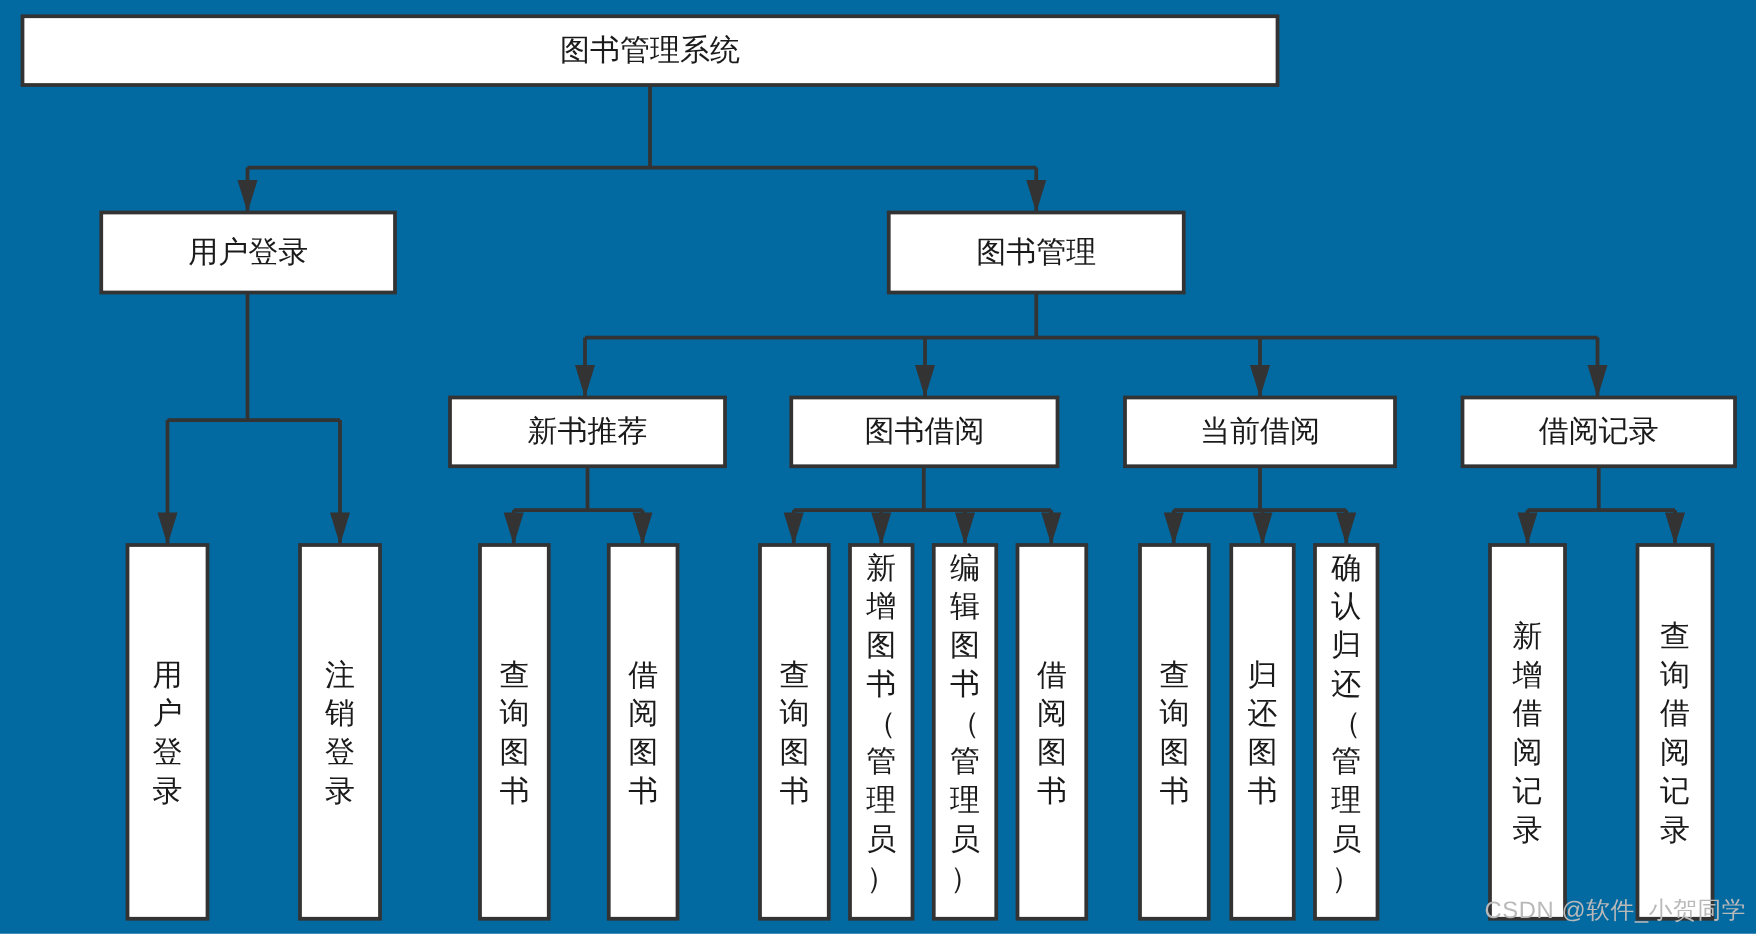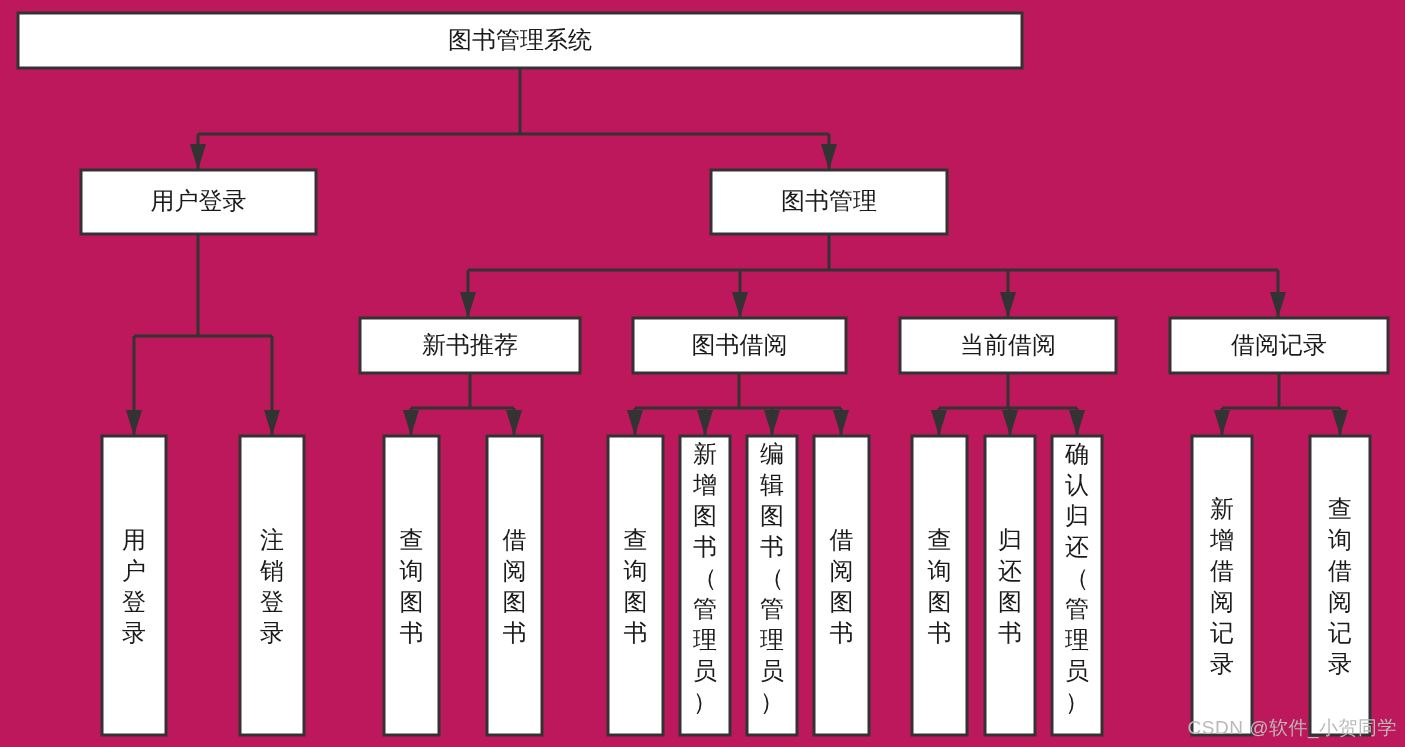--- a/index.html
+++ b/index.html
@@ -11,21 +11,21 @@
   body {
     width: 1405px;
     height: 747px;
     font-family: "Liberation Sans", "DejaVu Sans", sans-serif;
     overflow: hidden;
   }
   #diagram-root {
     position: relative;
     width: 1405px;
     height: 747px;
-    background: #be185d;
+    background: #0369a1;
   }
   svg.diagram-svg {
     position: absolute;
     top: 0;
     left: 0;
     width: 1405px;
     height: 747px;
     display: block;
   }
   .node-box {

